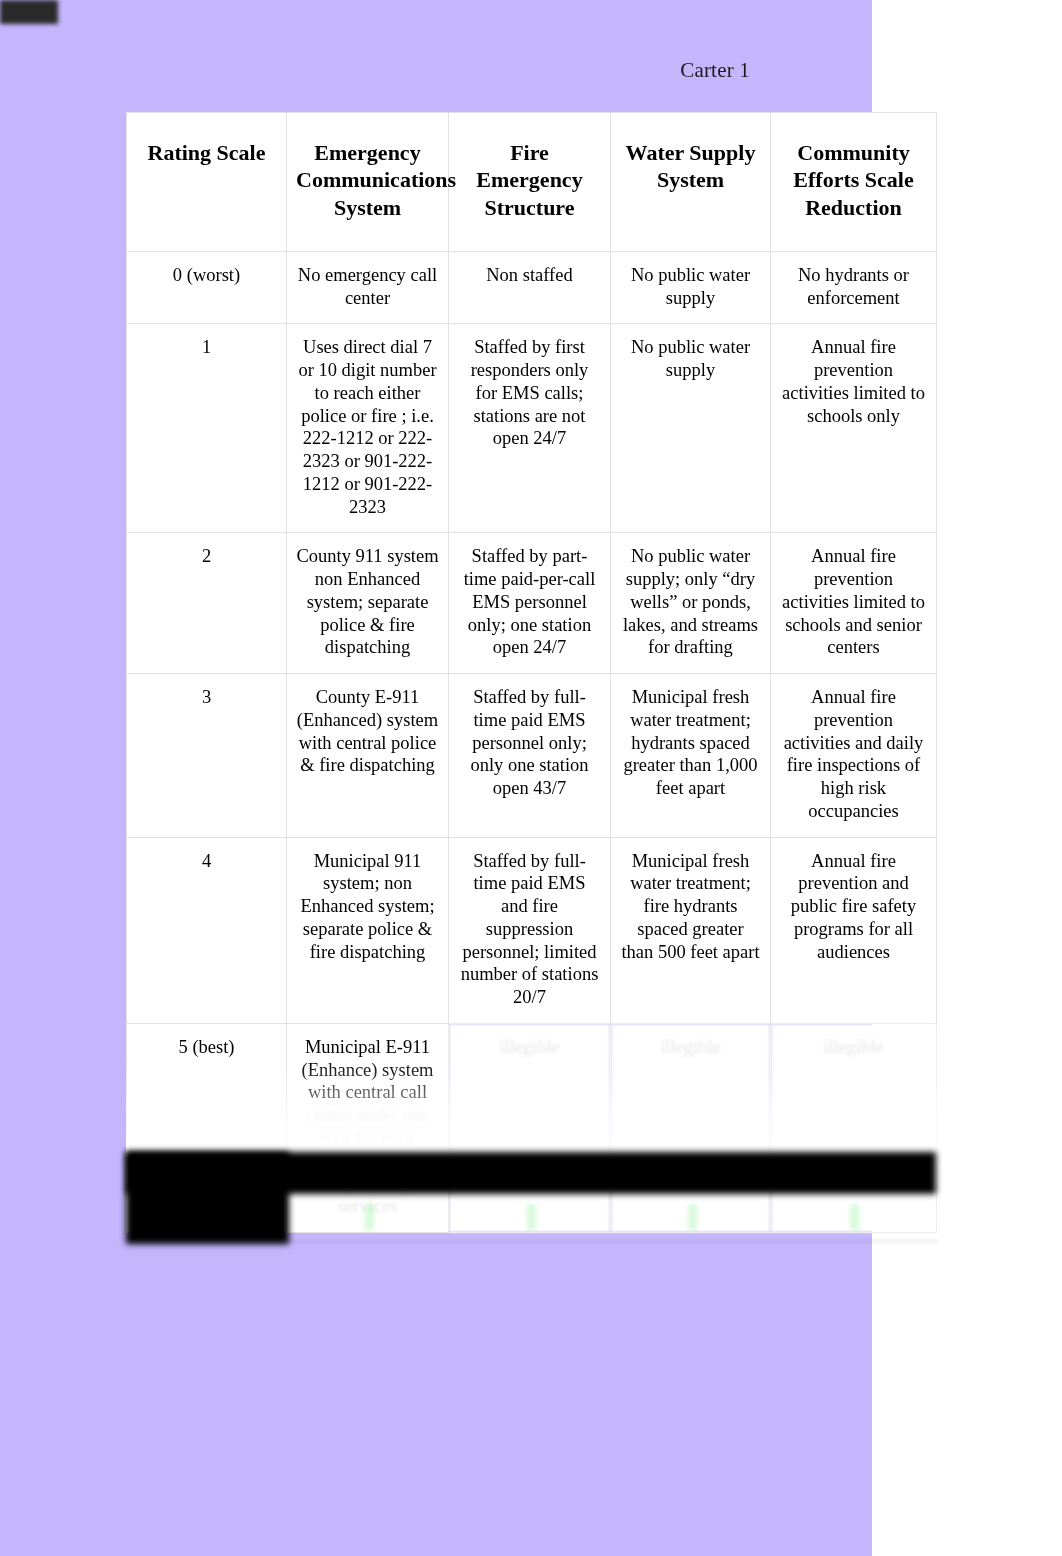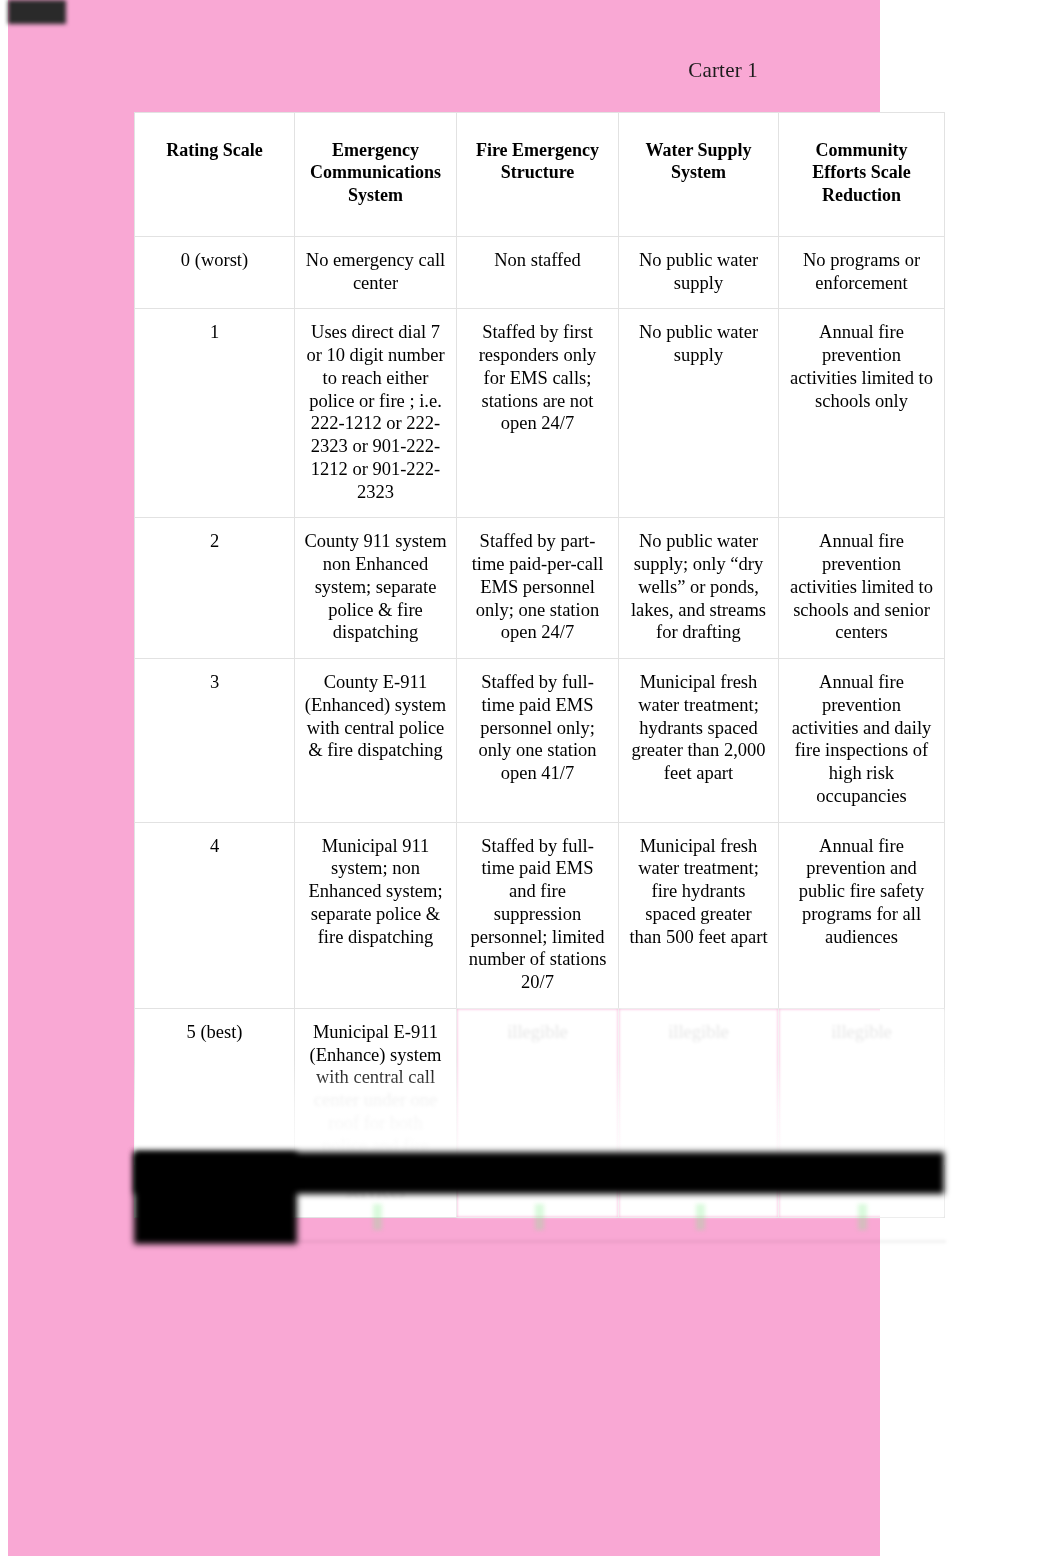--- a/index.html
+++ b/index.html
@@ -11,24 +11,24 @@
     width: 1062px;
     height: 1556px;
     position: relative;
     font-family: "Liberation Serif", "DejaVu Serif", serif;
     color: #000000;
     overflow: hidden;
   }
 
   .page {
     position: absolute;
-    left: 8px; top: 0;
+    left: 0; top: 0;
     width: 872px;
     height: 1556px;
-    background: #f9a8d4;
+    background: #c4b5fd;
   }
 
   
   .page-header {
     position: absolute;
     top: 58px;
     right: 122px;
     font-size: 21px;
     letter-spacing: 0.2px;
     color: #1c1c1c;
@@ -62,21 +62,21 @@
   col.c3 { width: 162px; }
   col.c4 { width: 160px; }
   col.c5 { width: 166px; }
 
   .rating-table thead th {
     font-weight: bold;
     text-align: center;
     vertical-align: top;
     padding-top: 26px;
     padding-bottom: 30px;
-    font-size: 18px;
+    font-size: 22px;
     line-height: 1.24;
   }
 
   .scale-cell {
     font-weight: bold;
     font-size: 18.5px;
   }
 
   
   tr.fade-row td { color: #000; }
@@ -180,41 +180,41 @@
         <th>Water Supply System</th>
         <th>Community Efforts Scale Reduction</th>
       </tr>
     </thead>
     <tbody>
       <tr>
         <td class="scale-cell">0 (worst)</td>
         <td>No emergency call center</td>
         <td>Non staffed</td>
         <td>No public water supply</td>
-        <td>No programs or enforcement</td>
+        <td>No hydrants or enforcement</td>
       </tr>
       <tr>
         <td class="scale-cell">1</td>
         <td>Uses direct dial 7 or 10 digit number to reach either police or fire ; i.e. 222-1212 or 222-2323 or 901-222-1212 or 901-222-2323</td>
         <td>Staffed by first responders only for EMS calls; stations are not open 24/7</td>
         <td>No public water supply</td>
         <td>Annual fire prevention activities limited to schools only</td>
       </tr>
       <tr>
         <td class="scale-cell">2</td>
         <td>County 911 system non Enhanced system; separate police &amp; fire dispatching</td>
         <td>Staffed by part-time paid-per-call EMS personnel only; one station open 24/7</td>
         <td>No public water supply; only “dry wells” or ponds, lakes, and streams for drafting</td>
         <td>Annual fire prevention activities limited to schools and senior centers</td>
       </tr>
       <tr>
         <td class="scale-cell">3</td>
         <td>County E-911 (Enhanced) system with central police &amp; fire dispatching</td>
-        <td>Staffed by full-time paid EMS personnel only; only one station open 41/7</td>
-        <td>Municipal fresh water treatment; hydrants spaced greater than 2,000 feet apart</td>
+        <td>Staffed by full-time paid EMS personnel only; only one station open 43/7</td>
+        <td>Municipal fresh water treatment; hydrants spaced greater than 1,000 feet apart</td>
         <td>Annual fire prevention activities and daily fire inspections of high risk occupancies</td>
       </tr>
       <tr>
         <td class="scale-cell">4</td>
         <td>Municipal 911 system; non Enhanced system; separate police &amp; fire dispatching</td>
         <td>Staffed by full-time paid EMS and fire suppression personnel; limited number of stations 20/7</td>
         <td>Municipal fresh water treatment; fire hydrants spaced greater than 500 feet apart</td>
         <td>Annual fire prevention and public fire safety programs for all audiences</td>
       </tr>
       <tr class="fade-row">

